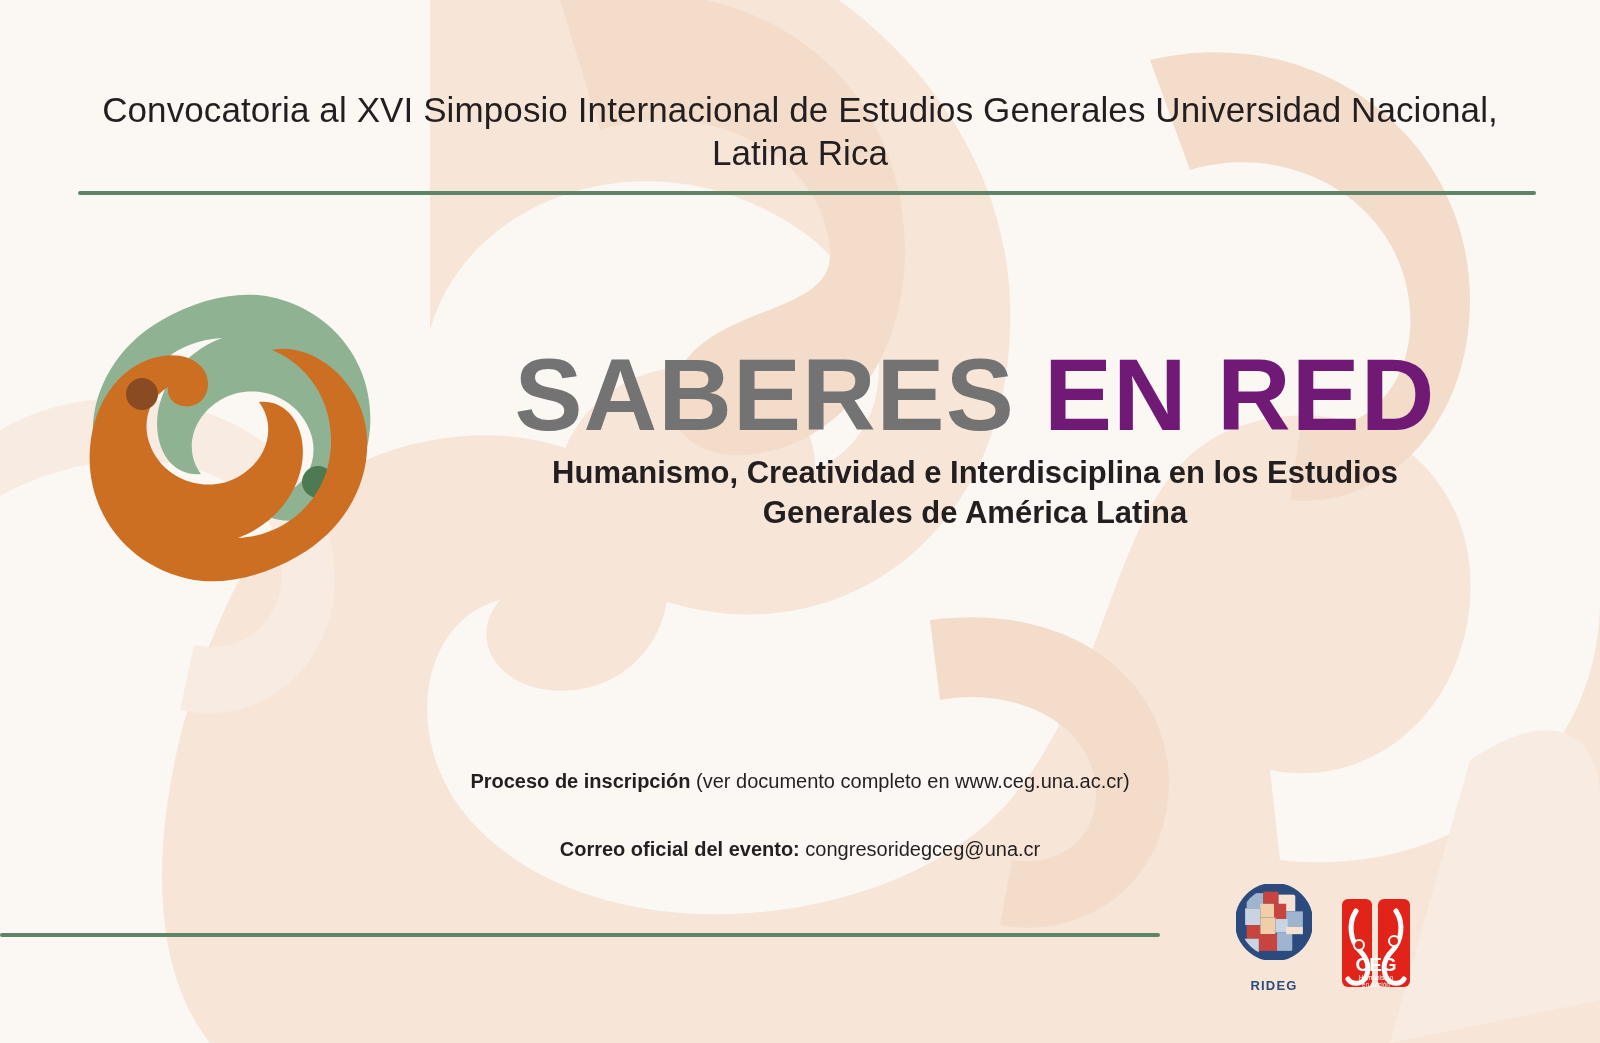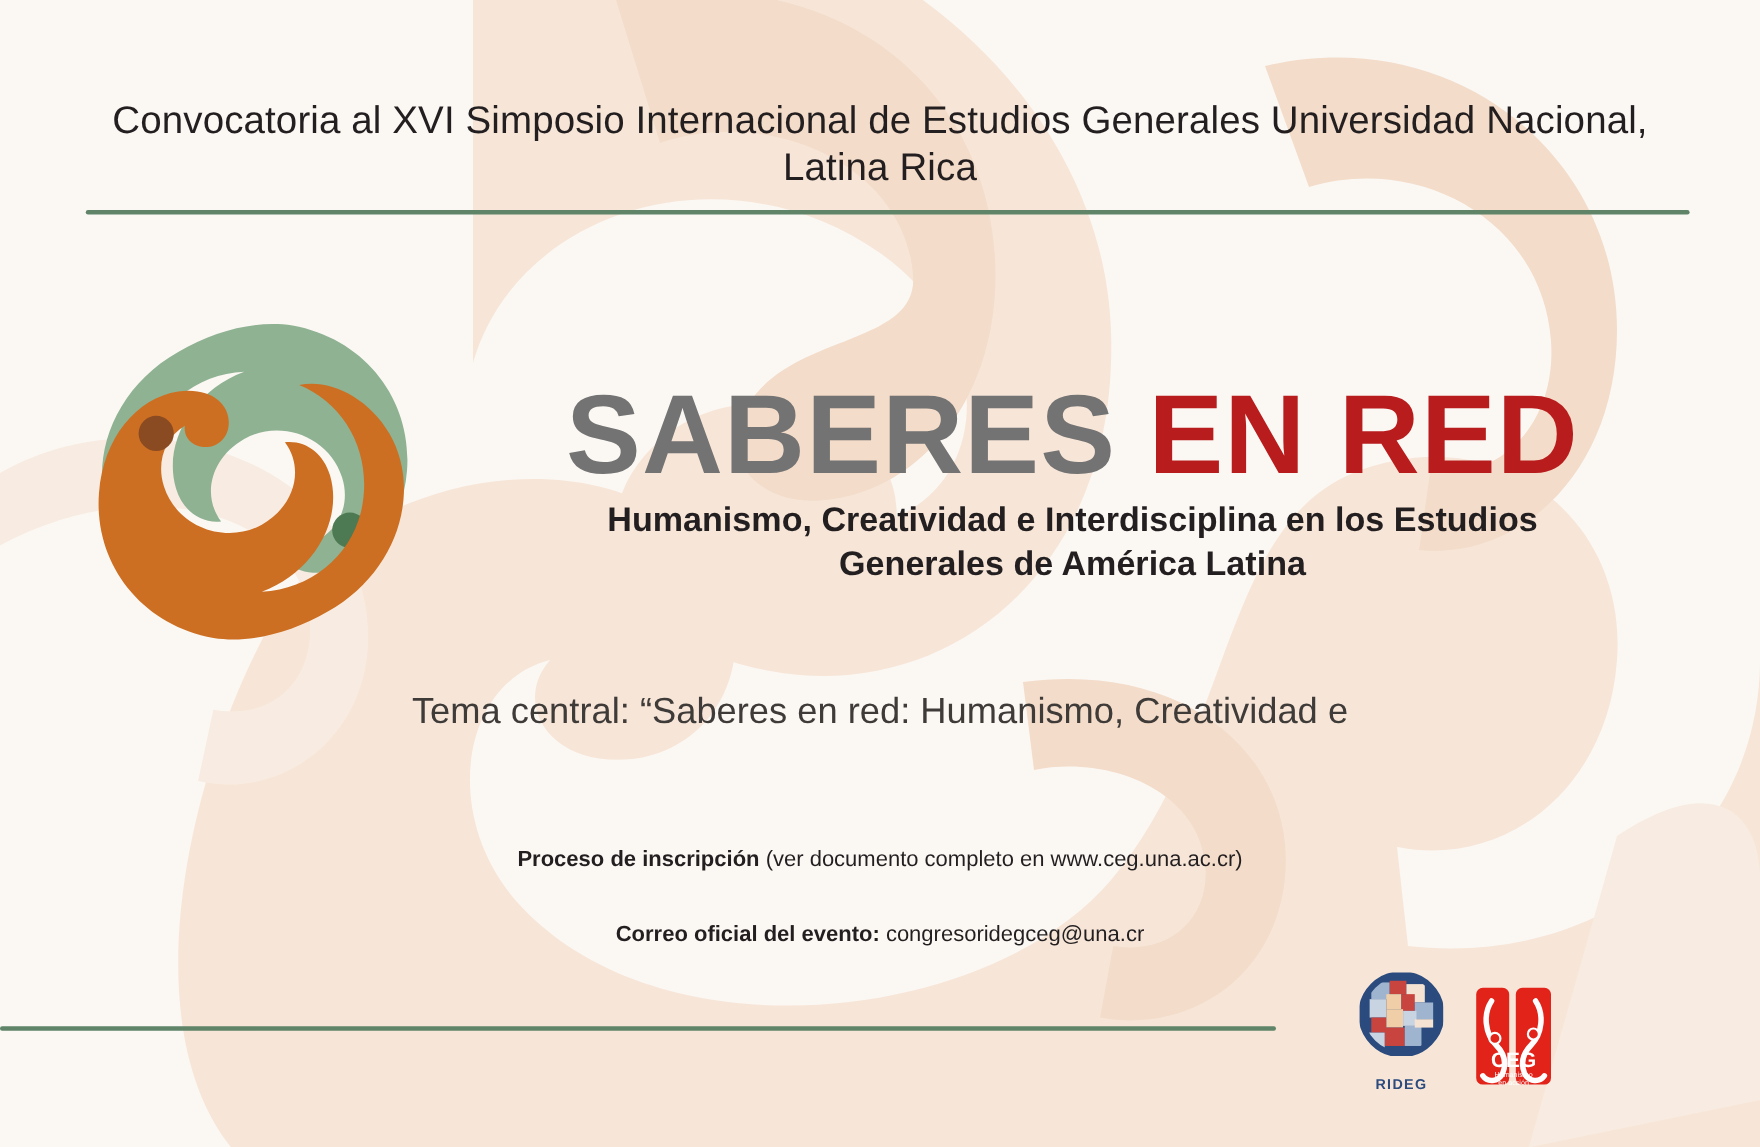--- a/index.html
+++ b/index.html
@@ -66,21 +66,21 @@
     text-align:center;
   }
   .wordmark{
     font-size:102px;
     font-weight:700;
     letter-spacing:1px;
     line-height:1.02;
     white-space:nowrap;
   }
   .wm-green{color:#737373;margin-top:20px;}
-  .wm-orange{color:#b91c1c;}
+  .wm-orange{color:#701a75;}
   .tagline{
     margin-top:6px;
     font-size:31px;
     font-weight:700;
     color:#231f20;
     line-height:1.3;
   }
 
   
   .theme{
@@ -207,21 +207,20 @@
         <span class="wm-green">SABERES</span><span>&nbsp;</span><span class="wm-orange">EN RED</span>
       </div>
       <div class="tagline">
         <div>Humanismo, Creatividad e Interdisciplina en los Estudios</div>
         <div>Generales de América Latina</div>
       </div>
     </div>
   </div>
 
   <div class="theme">
-    <div>Tema central: “Saberes en red: Humanismo, Creatividad e</div>
   </div>
 
   <div class="contact">
     <div class="contact-line">
       <b>Proceso de inscripción</b><span class="normal"> (ver documento completo en www.ceg.una.ac.cr)</span>
     </div>
     <div class="contact-line">
       <b>Correo oficial del evento:</b><span class="normal"> congresoridegceg@una.cr</span>
     </div>
   </div>

